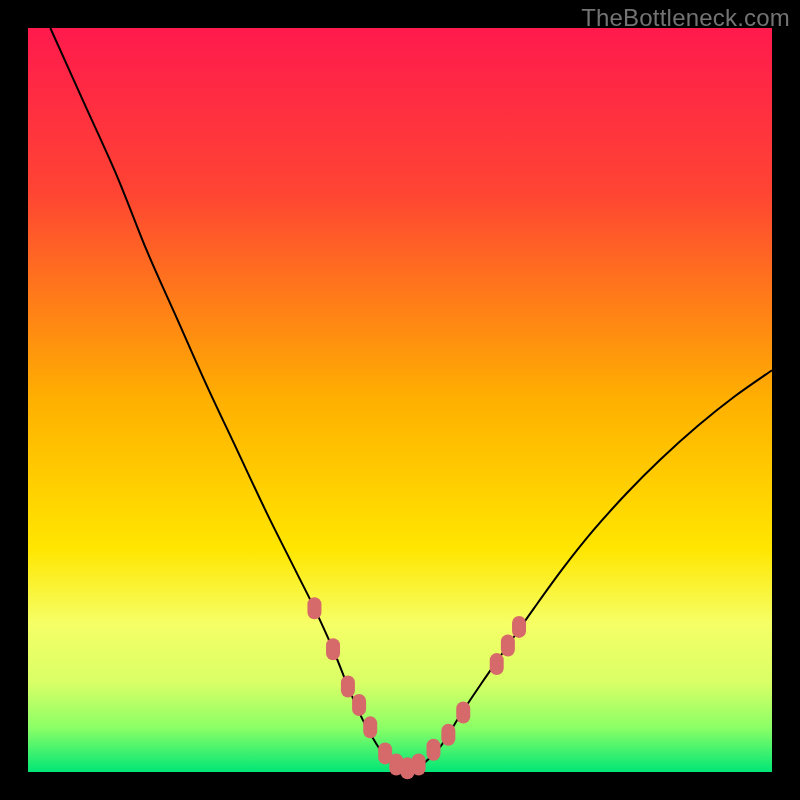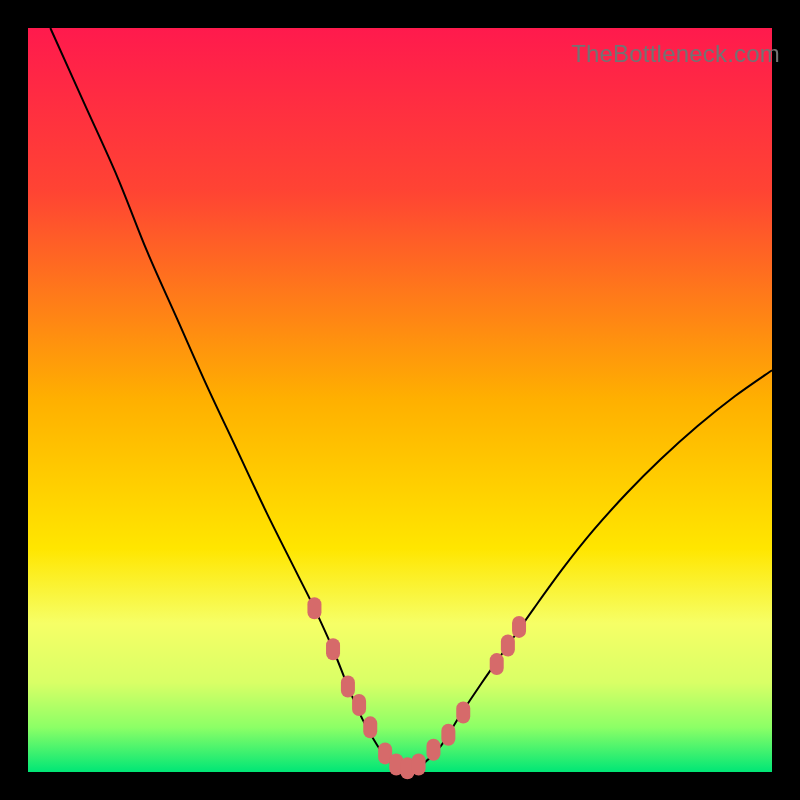--- a/index.html
+++ b/index.html
@@ -13,27 +13,26 @@
   }
   .frame {
     position: relative;
     width: 800px;
     height: 800px;
     background: #000;
   }
   .watermark {
     position: absolute;
     top: 4px;
-    right: 20px;
+    right: 10px;
     color: #737373;
     font-size: 24px;
     letter-spacing: 0.2px;
     z-index: 5;
     font-weight: 400;
-    margin-top: 36px;
   }
   svg.chart {
     position: absolute;
     left: 0;
     top: 0;
   }
 </style>
 </head>
 <body>
 

